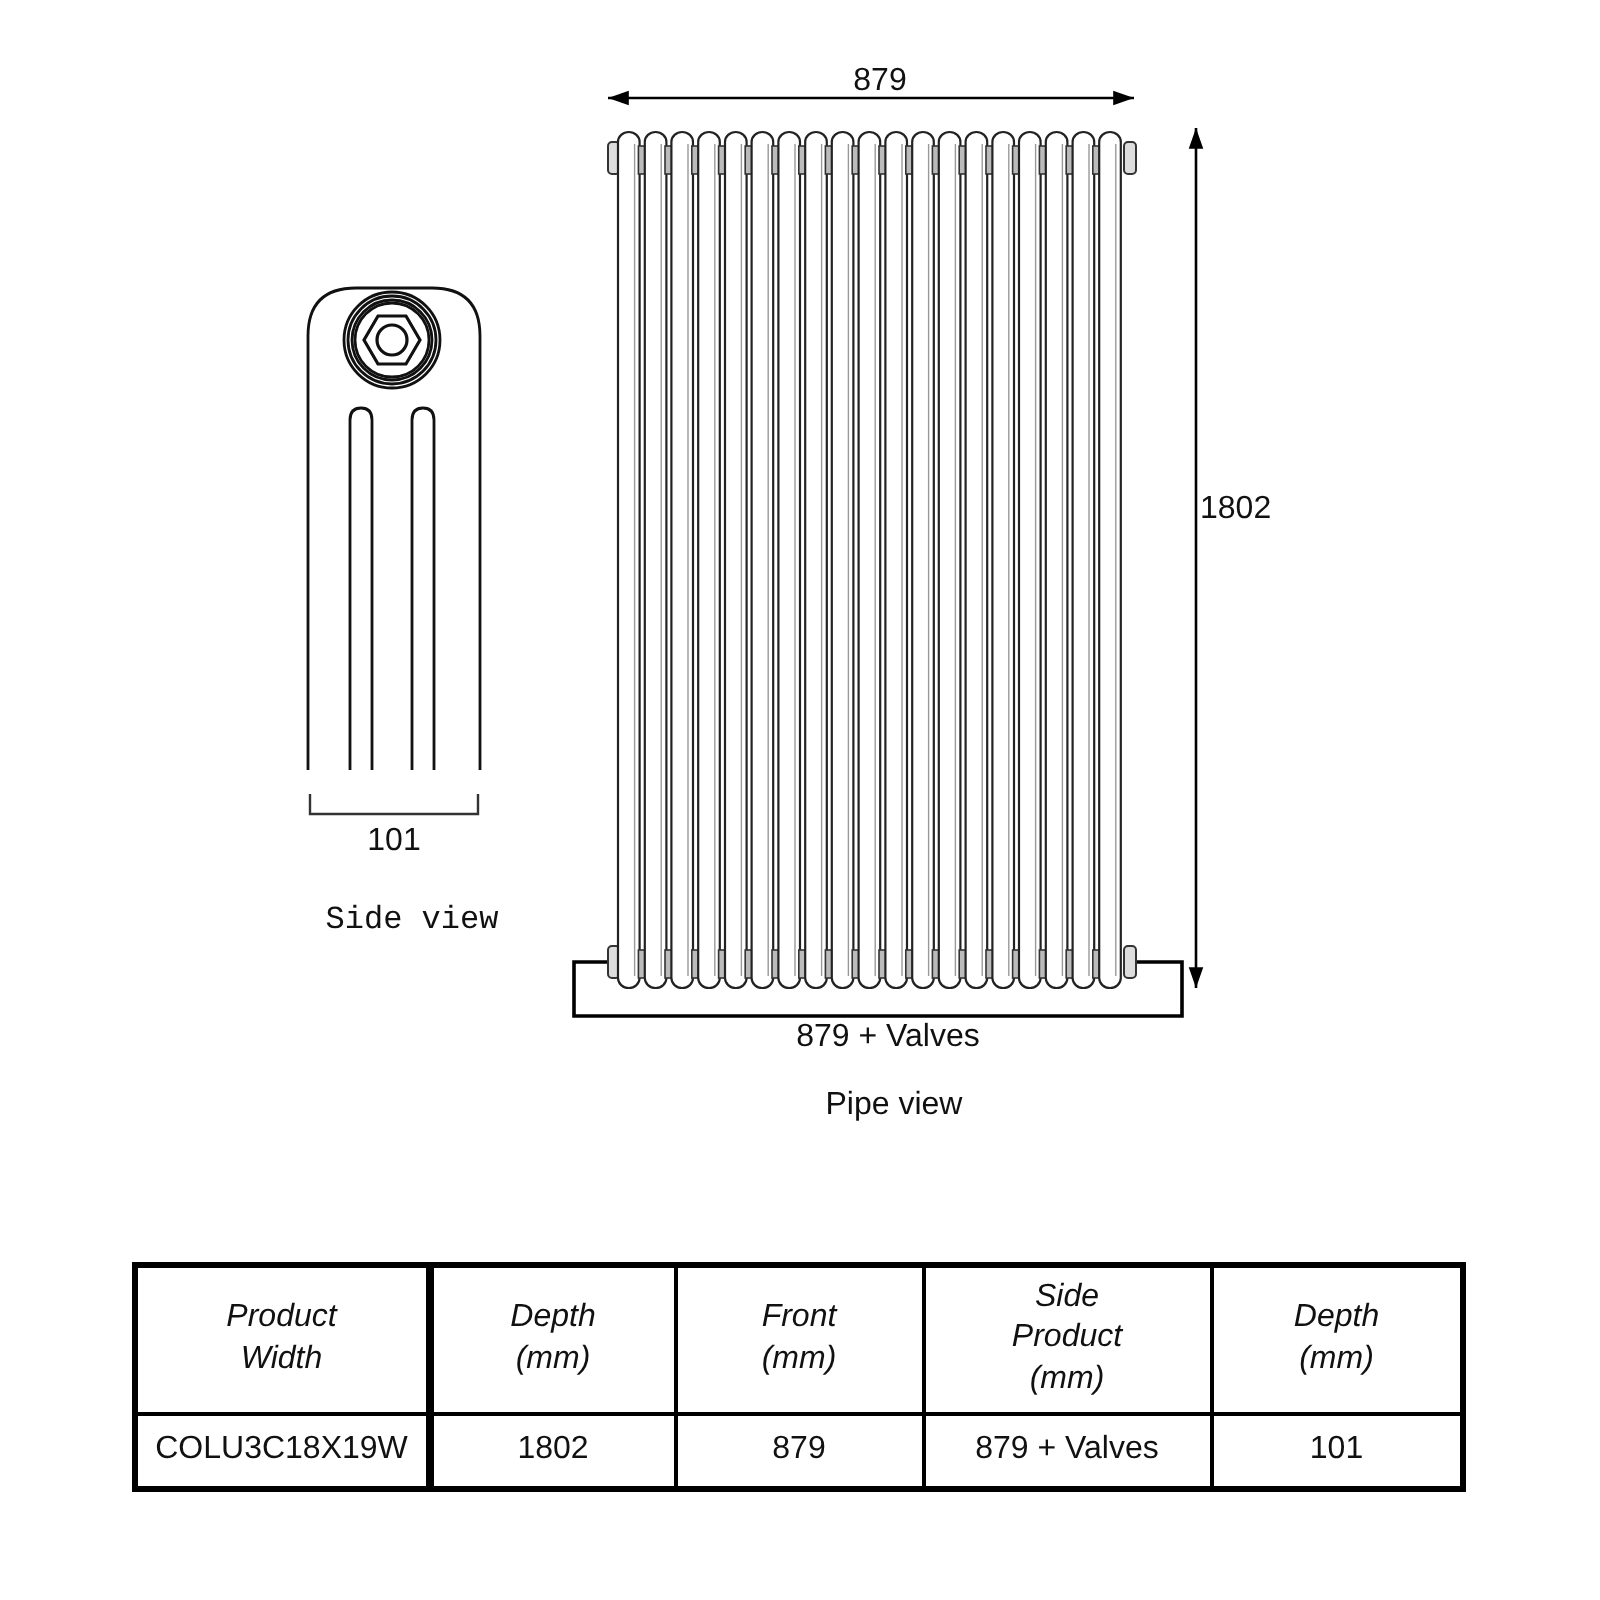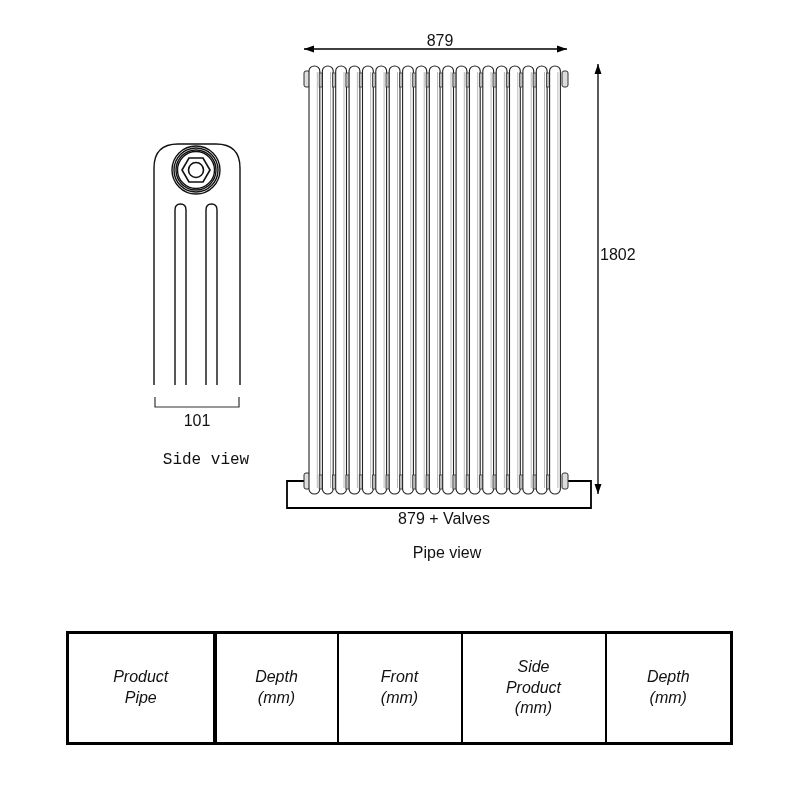--- a/index.html
+++ b/index.html
@@ -151,34 +151,41 @@
     <col style="width:147px">
       <col style="width:123px">
       <col style="width:124px">
       <col style="width:144px">
       <col style="width:126px">
   </colgroup>
   <tbody>
       <tr class="head">
     <td class="thick">
       <span class="hdr-line">Product</span>
-      <span class="hdr-line">Pipe</span>
+      <span class="hdr-line">Width</span>
     </td>
     <td>
       <span class="hdr-line">Depth</span>
       <span class="hdr-line">(mm)</span>
     </td>
     <td>
       <span class="hdr-line">Front</span>
       <span class="hdr-line">(mm)</span>
     </td>
     <td>
       <span class="hdr-line">Side</span>
       <span class="hdr-line">Product</span>
       <span class="hdr-line">(mm)</span>
     </td>
     <td>
       <span class="hdr-line">Depth</span>
       <span class="hdr-line">(mm)</span>
     </td>
   </tr>
+  <tr class="row">
+    <td class="thick">COLU3C18X19W</td>
+    <td>1802</td>
+    <td>879</td>
+    <td>879 + Valves</td>
+    <td>101</td>
+  </tr>
 </tbody>
   </table>
 
 </body></html>

